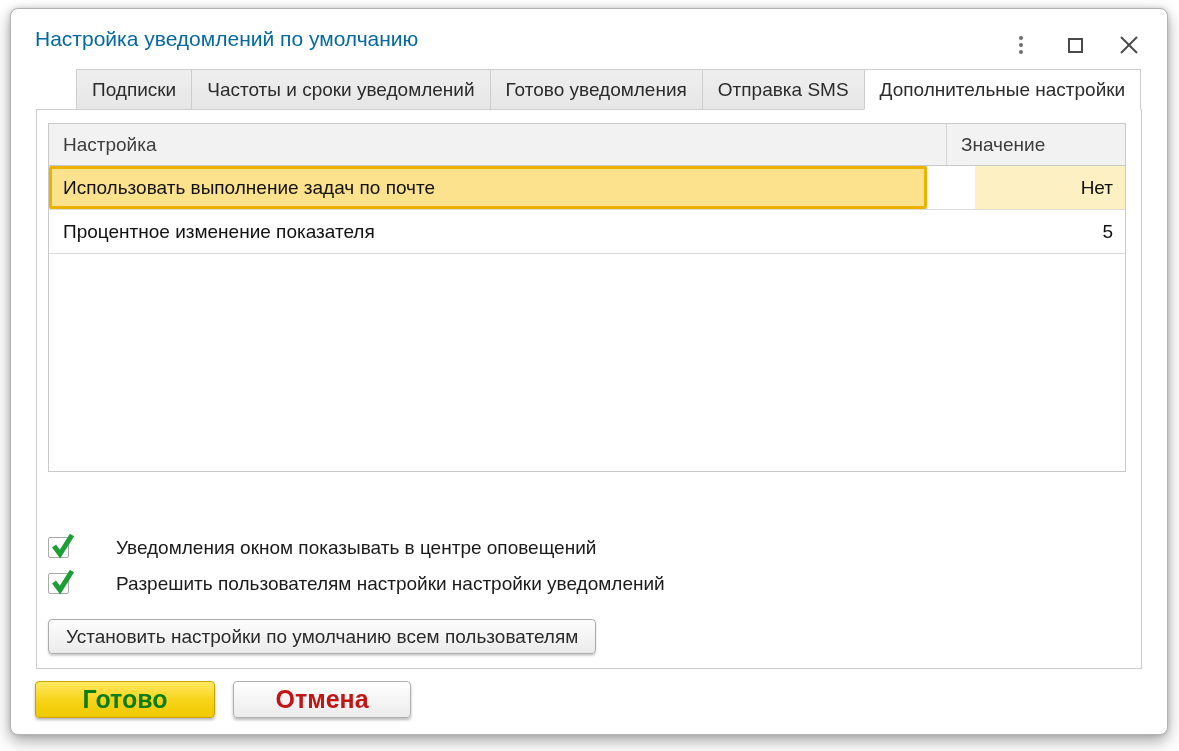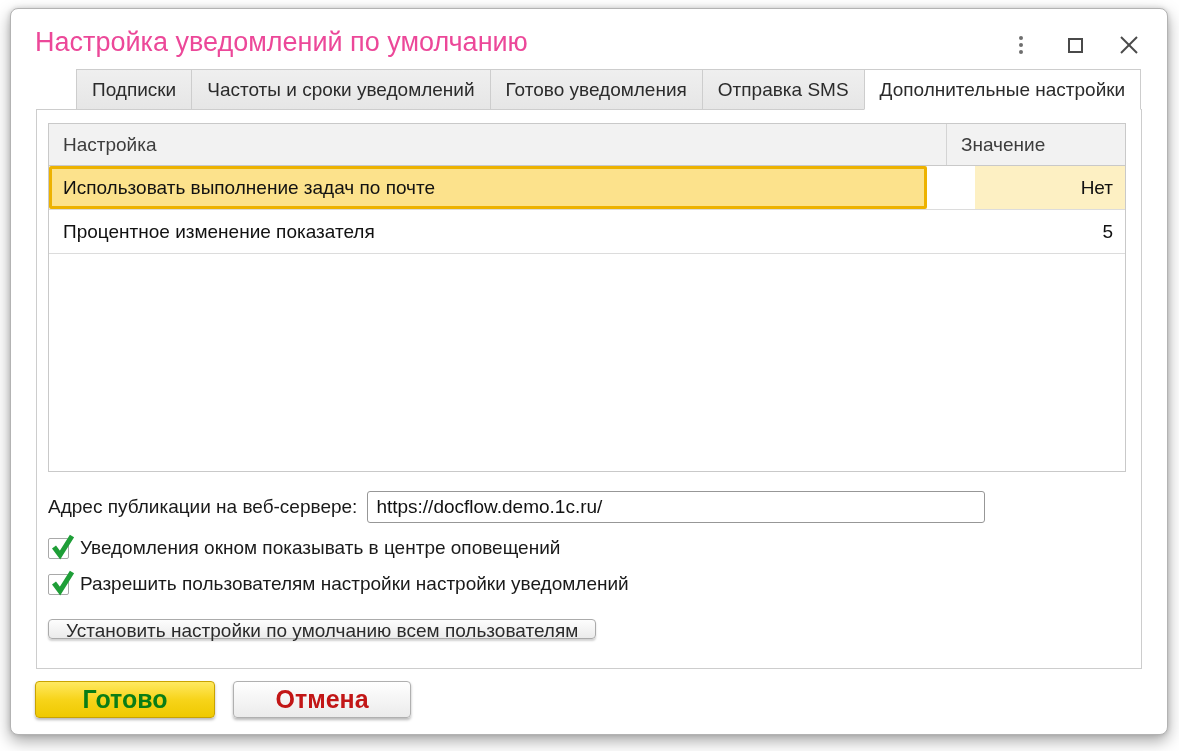--- a/index.html
+++ b/index.html
@@ -5,21 +5,21 @@
   * { margin:0; padding:0; box-sizing:border-box; }
   html,body { width:1179px; height:751px; background:#ffffff; overflow:hidden;
               font-family:"Liberation Sans", sans-serif; }
   .window {
     position:absolute; left:10px; top:8px; width:1158px; height:727px;
     background:#fff; border:1px solid #b3b3b3; border-radius:8px;
     box-shadow:0 6px 16px rgba(0,0,0,0.35), 0 0 5px rgba(0,0,0,0.15);
   }
   
   .title {
-    position:absolute; left:24px; top:18px; font-size:27px; color:#ec4899;
+    position:absolute; left:24px; top:18px; font-size:21px; color:#0369a1;
     white-space:nowrap;
   }
   .controls { position:absolute; right:26px; top:24px; display:flex; gap:30px; align-items:center; }
   .ctl { width:24px; height:24px; display:flex; align-items:center; justify-content:center; cursor:pointer; }
   .kebab { display:flex; flex-direction:column; gap:3px; align-items:center; }
   .kebab i { width:4px; height:4px; border-radius:50%; background:#6e6e6e; }
   .maxbox { width:15px; height:15px; border:2px solid #4a4a4a; }
   
   .tabs { position:absolute; left:25px; top:60px; right:25px; display:flex; height:41px;padding-left:40px; }
   .tab {
@@ -54,30 +54,30 @@
   .g-row.selected .cell-value { background:#fdf0c3; }
   .g-fill { flex:1; background:#fff; }
   
   .address-row { position:absolute; left:11px; top:381px; height:32px; display:flex; align-items:center; }
   .address-row label { font-size:19px; color:#1a1a1a; }
   .address-row input {
     margin-left:10px; width:618px; height:32px; border:1px solid #979797; border-radius:3px;
     font-size:19px; color:#111; padding:0 8px; font-family:"Liberation Sans",sans-serif;
     background:#fff;
   }
-  .chk-row { position:absolute; left:11px; display:flex; align-items:center; cursor:pointer; }
+  .chk-row { position:absolute; left:11px; display:flex; align-items:flex-start; cursor:pointer;gap:36px; }
   .chk-row.first { top:427px; }
   .chk-row.second { top:463px; }
   .chk-box {
     position:relative; width:21px; height:21px; border:1px solid #a9a9a9; border-radius:2px; background:#fff;
   }
   .chk-box svg { position:absolute; left:2px; top:-7px; overflow:visible; }
   .chk-label { margin-left:11px; font-size:19px; color:#1a1a1a; }
   .apply-btn {
-    position:absolute; left:11px; top:509px; height:20px; padding:0 17px;
+    position:absolute; left:11px; top:509px; height:35px; padding:0 17px;
     font-size:19px; color:#2b2b2b; font-family:"Liberation Sans",sans-serif;
     background:linear-gradient(180deg,#fdfdfd,#ebebeb); border:1px solid #ababab; border-radius:4px;
     box-shadow:0 2px 2px rgba(0,0,0,0.18); cursor:pointer;
   }
   
   .footer-btn {
     position:absolute; top:672px; height:37px; border-radius:4px; font-size:25px; font-weight:bold;
     font-family:"Liberation Sans",sans-serif; cursor:pointer;
     box-shadow:0 2px 3px rgba(0,0,0,0.28);
   }
@@ -141,24 +141,20 @@
         <div class="cell-setting">Использовать выполнение задач по почте</div>
         <div class="cell-value">Нет</div>
       </div>
       <div class="g-row">
         <div class="cell-setting">Процентное изменение показателя</div>
         <div class="cell-value">5</div>
       </div>
       <div class="g-fill"></div>
     </div>
 
-    <div class="address-row">
-      <label>Адрес публикации на веб-сервере:</label>
-      <input type="text" value="https://docflow.demo.1c.ru/" style="">
-    </div>
 
     <div class="chk-row first">
       <span class="chk-box">
         <svg width="24" height="26" viewBox="0 0 24 26">
           <path d="M3 15 L9 23 L21 4" fill="none" stroke="#1e9e37" stroke-width="5"></path>
         </svg>
       </span>
       <span class="chk-label">Уведомления окном показывать в центре оповещений</span>
     </div>
 

